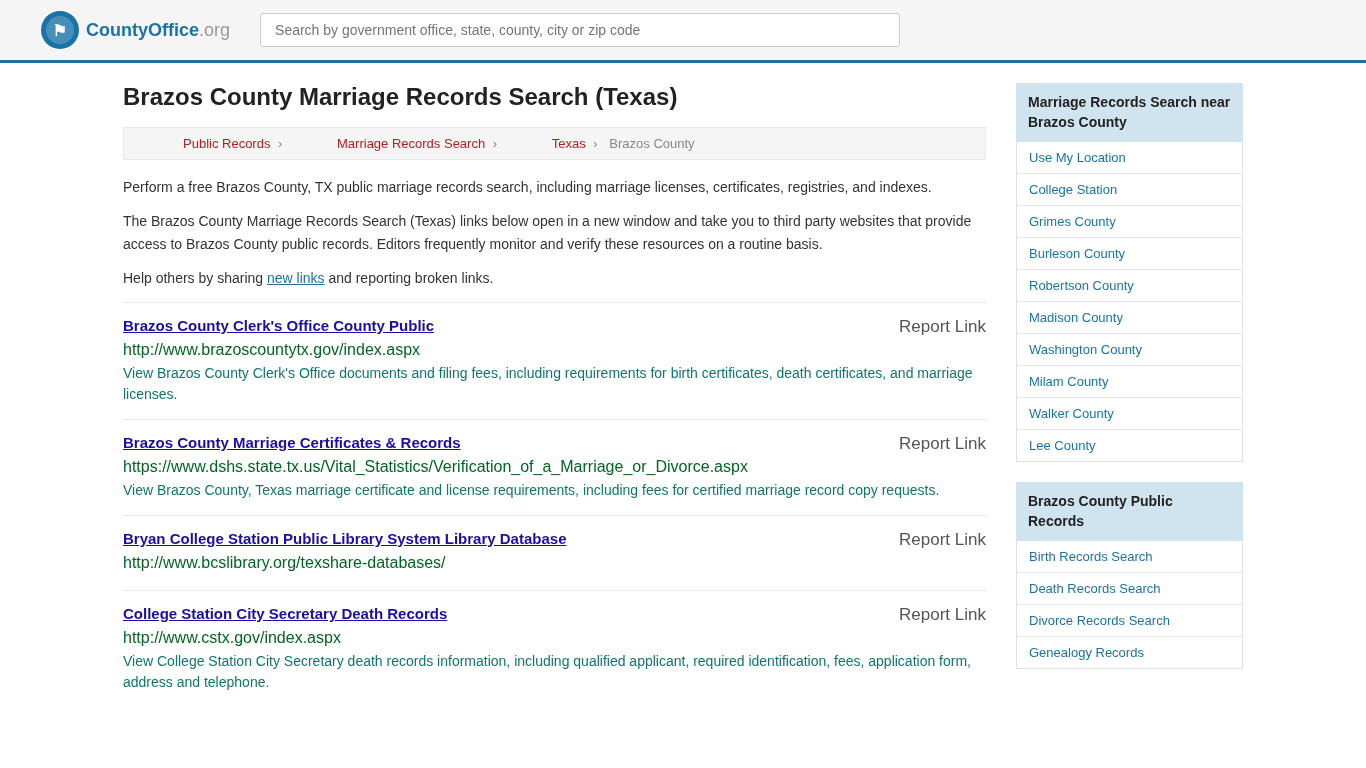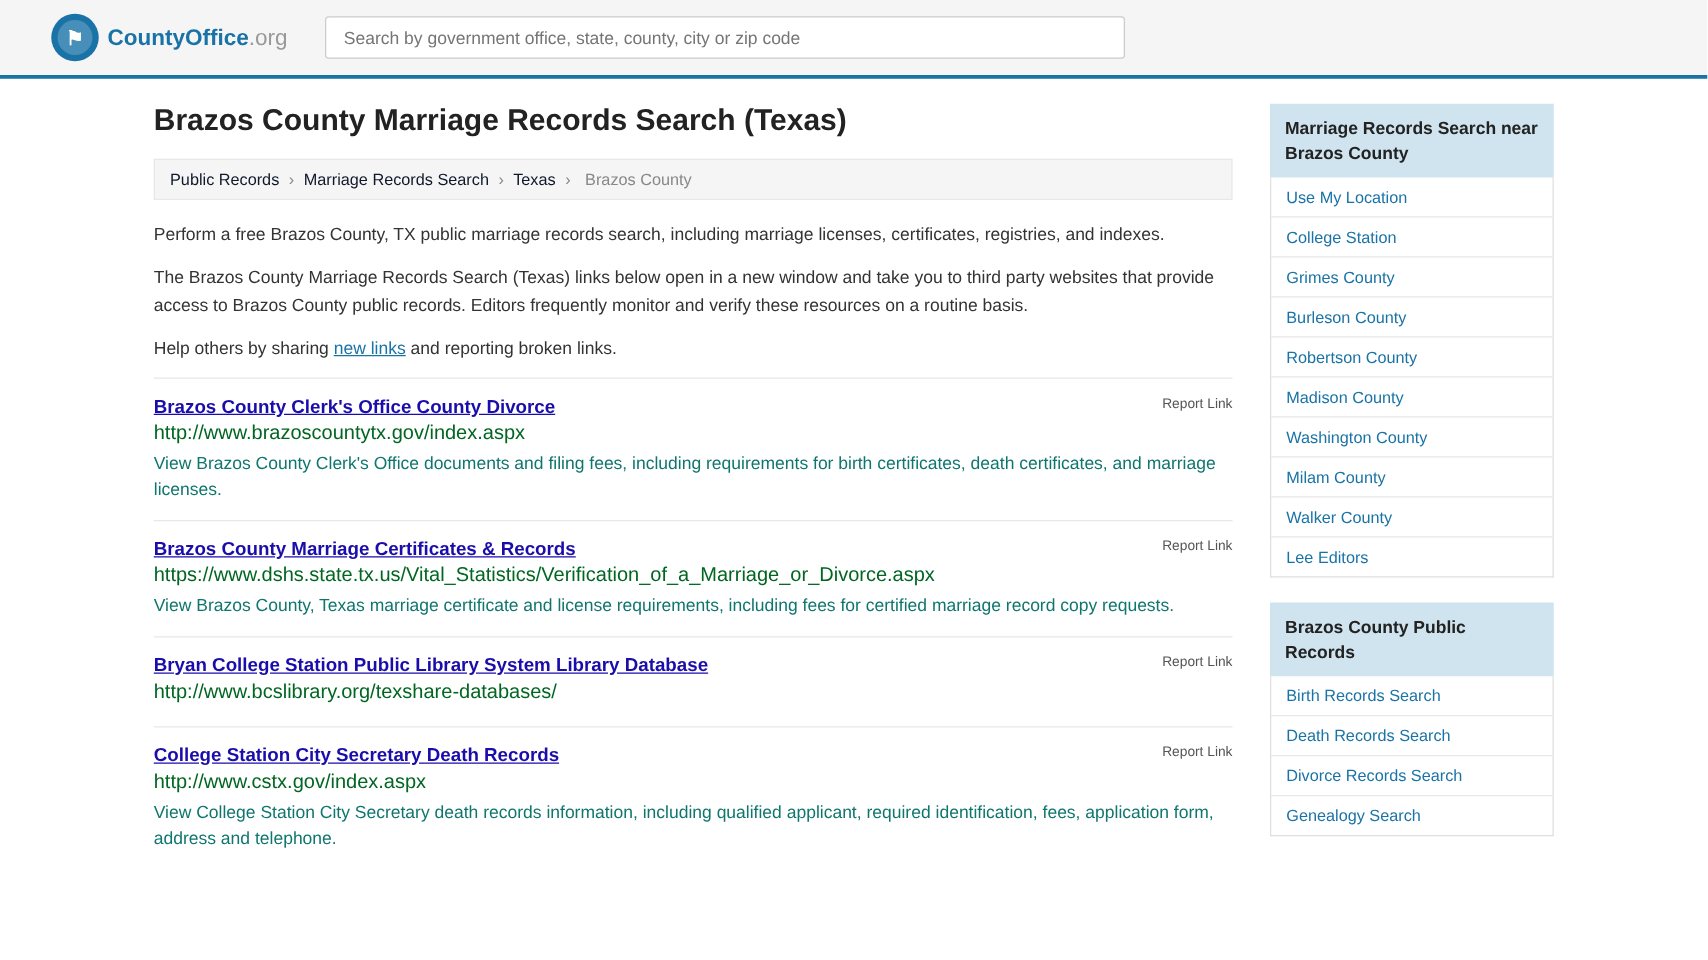--- a/index.html
+++ b/index.html
@@ -70,22 +70,23 @@
     
     .breadcrumb {
       background: #f5f5f5;
       padding: 8px 12px;
       font-size: 13px;
       color: #555;
       margin-bottom: 16px;
       border: 1px solid #e8e8e8;
     }
     .breadcrumb a {
-      color: #0f172a;
+      color: #b91c1c;
       text-decoration: none;
+      margin-left: 47px;
     }
     .breadcrumb span { color: #888; margin: 0 4px; }
 
     
     .description p {
       margin-bottom: 12px;
       line-height: 1.6;
       font-size: 14px;
       color: #333;
     }
@@ -106,21 +107,21 @@
       margin-bottom: 4px;
     }
     .result-title {
       font-size: 15px;
       font-weight: bold;
       color: #1a0dab;
       text-decoration: underline;
       cursor: pointer;
     }
     .report-link {
-      font-size: 11px;
+      font-size: 17px;
       color: #555;
       white-space: nowrap;
       margin-left: 20px;
       flex-shrink: 0;
     }
     .result-url {
       font-size: 16px;
       color: #006621;
       margin-bottom: 4px;
     }
@@ -201,21 +202,21 @@
       <p>Perform a free Brazos County, TX public marriage records search, including marriage licenses, certificates, registries, and indexes.</p>
       <p>The Brazos County Marriage Records Search (Texas) links below open in a new window and take you to third party websites that provide access to Brazos County public records. Editors frequently monitor and verify these resources on a routine basis.</p>
       <p>
         <span>Help others by sharing </span><a href="#">new links</a><span> and reporting broken links.</span>
       </p>
     </div>
 
     <div id="results-container">
         <div class="result-item">
       <div class="result-header">
-        <a href="#" class="result-title">Brazos County Clerk's Office County Divorce</a>
+        <a href="#" class="result-title">Brazos County Clerk's Office County Public</a>
         <span class="report-link">Report Link</span>
       </div>
       <div class="result-url">http://www.brazoscountytx.gov/index.aspx</div>
       <div class="result-desc">View Brazos County Clerk's Office documents and filing fees, including requirements for birth certificates, death certificates, and marriage licenses.</div>
     </div>
         <div class="result-item">
       <div class="result-header">
         <a href="#" class="result-title">Brazos County Marriage Certificates &amp; Records</a>
         <span class="report-link">Report Link</span>
       </div>
@@ -267,38 +268,38 @@
           <li>
             <a href="#">Washington County</a>
           </li>
           <li>
             <a href="#">Milam County</a>
           </li>
           <li>
             <a href="#">Walker County</a>
           </li>
           <li>
-            <a href="#">Lee Editors</a>
+            <a href="#">Lee County</a>
           </li>
         </ul>
     </div>
 
     <div class="sidebar-section">
       <div class="sidebar-header">Brazos County Public Records</div>
       <ul class="sidebar-list" id="public-records-list">
       <li>
             <a href="#">Birth Records Search</a>
           </li>
           <li>
             <a href="#">Death Records Search</a>
           </li>
           <li>
             <a href="#">Divorce Records Search</a>
           </li>
           <li>
-            <a href="#">Genealogy Search</a>
+            <a href="#">Genealogy Records</a>
           </li>
         </ul>
     </div>
 
   </div>
 
 </div>
 
 </body></html>

